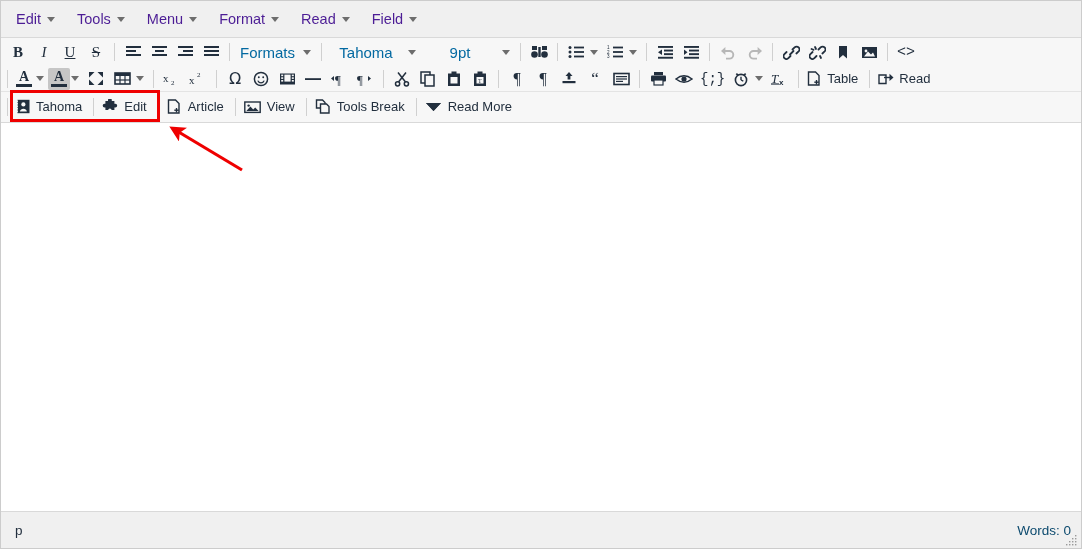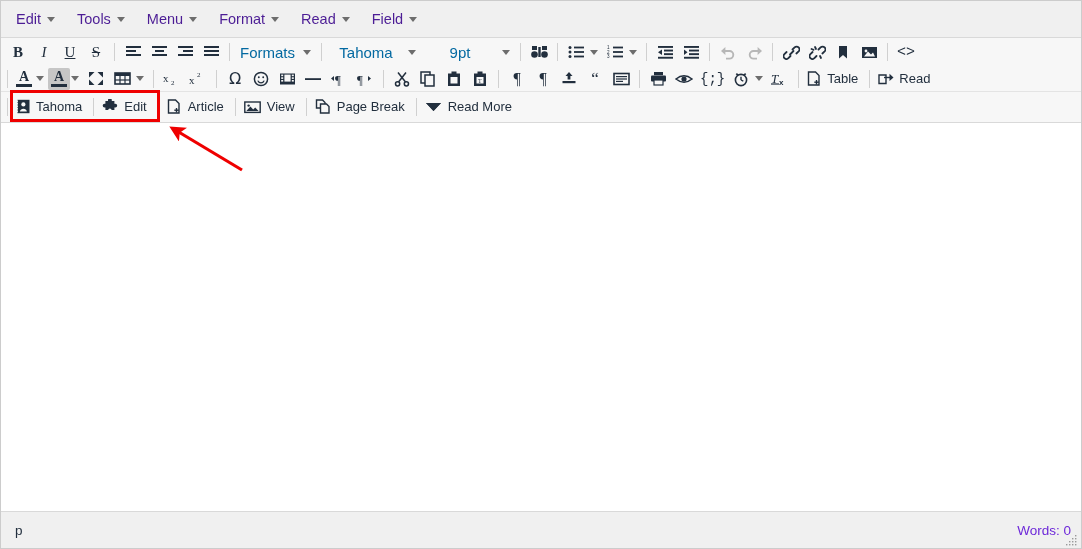--- a/index.html
+++ b/index.html
@@ -186,21 +186,21 @@
     font-size: 13px;
     color: #222f3e;
     position: relative;
   }
   .status-path { font-size: 13.5px; color: #222f3e; }
   .status-right {
     display: flex;
     align-items: center;
     gap: 10px;
   }
-  .wordcount { font-size: 13.5px; color: #6d28d9; }
+  .wordcount { font-size: 13.5px; color: #0c4a6e; }
   .resize-grip {
     position: absolute;
     right: 3px;
     bottom: 2px;
     width: 12px;
     height: 12px;
   }
 
   
   .annot-layer {
@@ -716,21 +716,21 @@
         <span class="btn-label">View</span>
       </div>
 
       <div class="sep"></div>
 
       <div class="btn">
         <svg width="16" height="15" viewBox="0 0 16 15" style="margin-right:3px;">
           <path d="M1.5 1 H7.5 L10 3.5 V9 H1.5 Z" fill="none" stroke="#222f3e" stroke-width="1.4"></path>
           <path d="M5.5 5 H11.5 L14 7.5 V14 H5.5 Z" fill="#f7f7f7" stroke="#222f3e" stroke-width="1.4"></path>
         </svg>
-        <span class="btn-label">Page Break</span>
+        <span class="btn-label">Tools Break</span>
       </div>
 
       <div class="sep"></div>
 
       <div class="btn">
         <svg width="17" height="13" viewBox="0 0 17 13" style="margin-right:3px;">
           <polygon points="1,3 8.5,11 16,3 13,3 8.5,7.8 4,3" fill="#222f3e"></polygon>
           <polygon points="1,3 8.5,11 16,3" fill="#222f3e"></polygon>
         </svg>
         <span class="btn-label">Read More</span>

